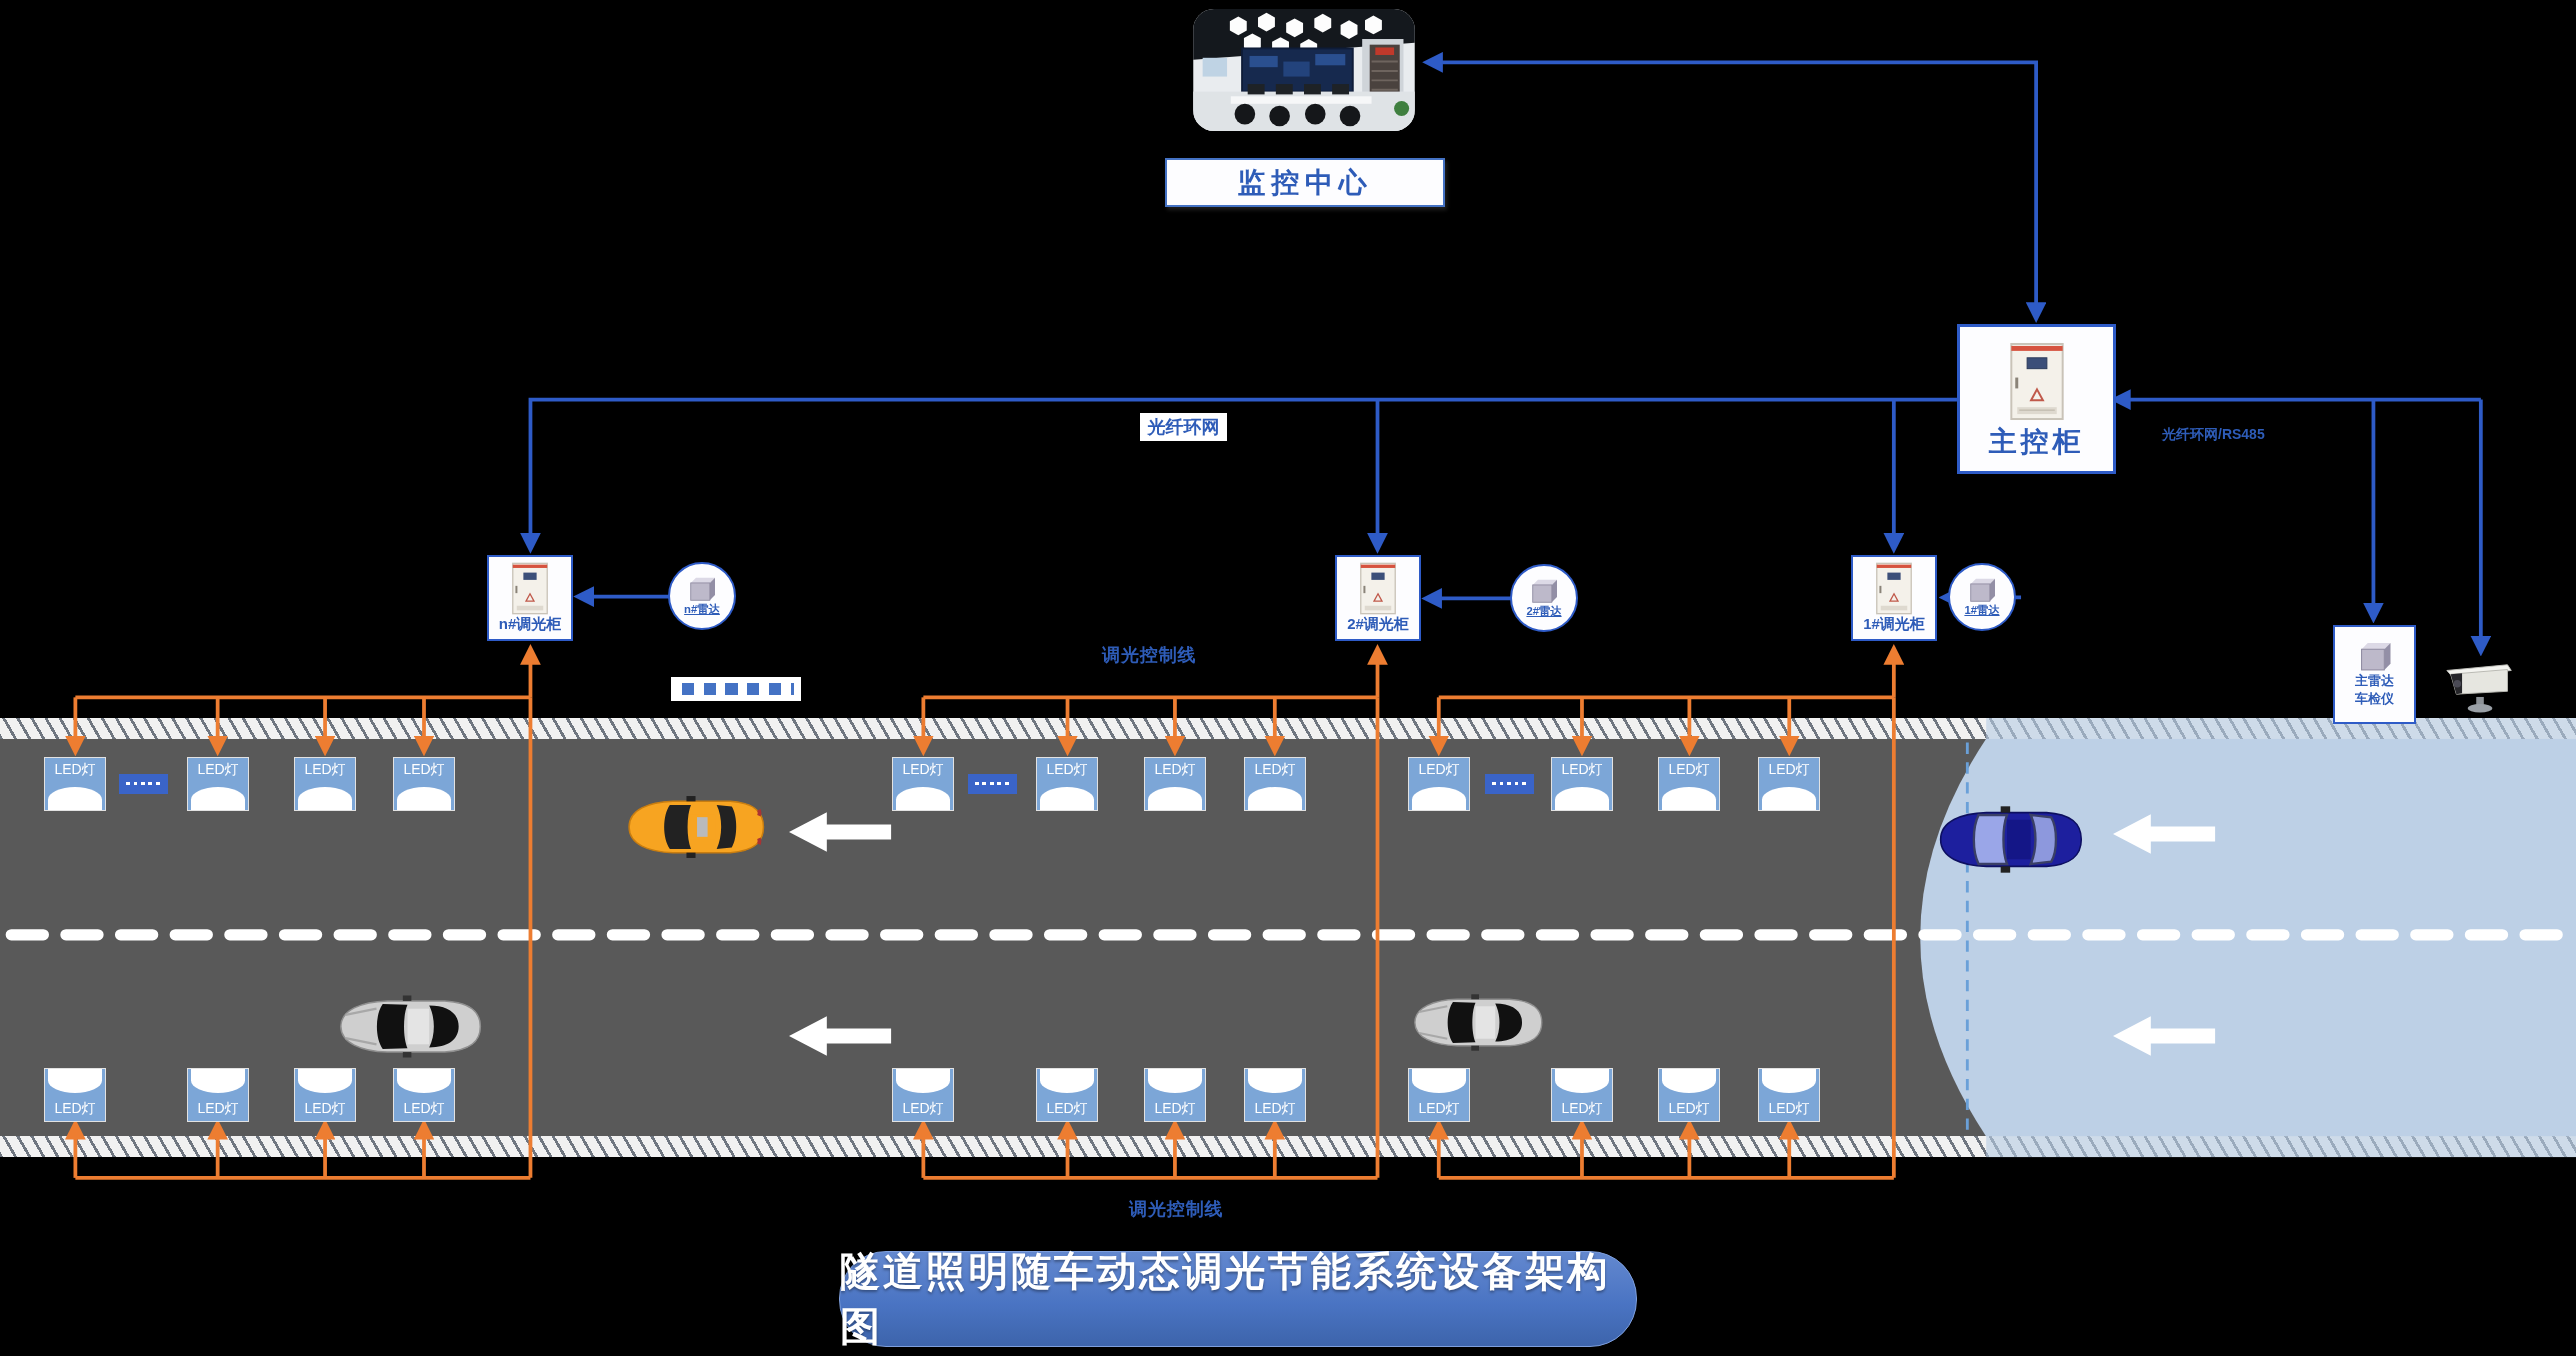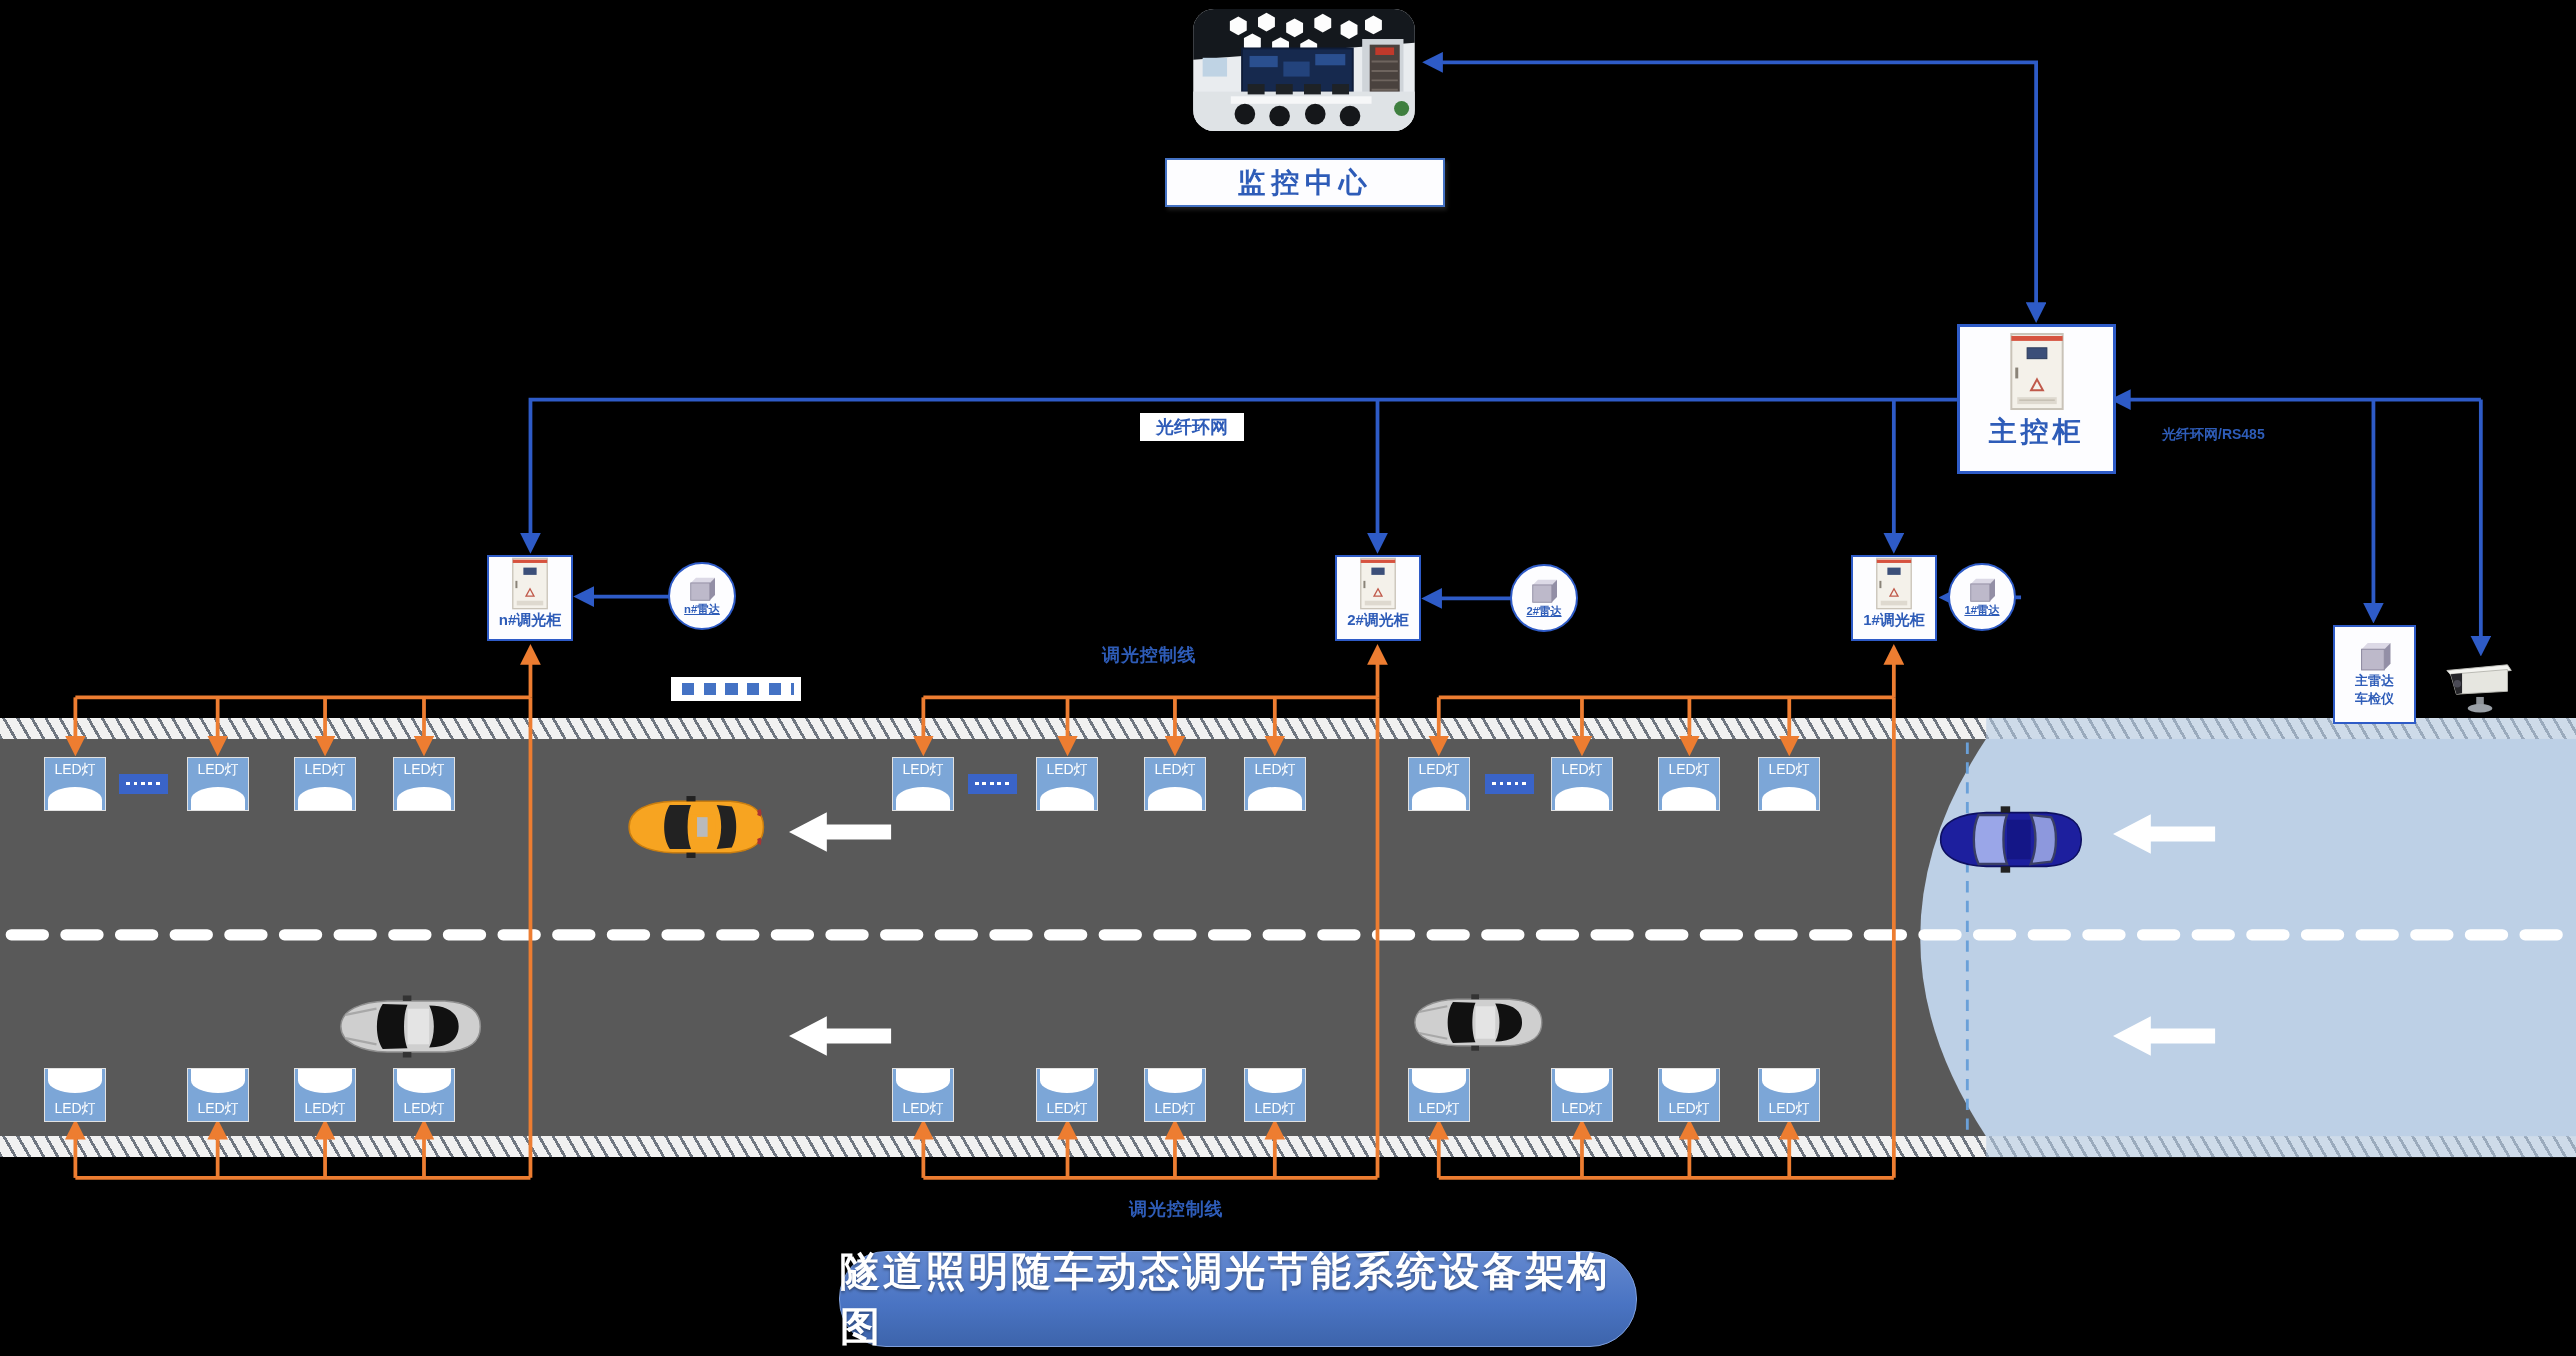--- a/index.html
+++ b/index.html
@@ -8,38 +8,38 @@
     font-family:"Liberation Sans","DejaVu Sans",sans-serif;
   }
   
   .hatch{position:absolute;left:0;width:2576px;height:21px;
     background:repeating-linear-gradient(60deg,#6f7680 0 2.8px,#f1f1f1 2.8px 12.2px);}
   #hatch-top{top:718px;}
   #hatch-bottom{top:1136px;}
   #road-body{position:absolute;left:0;top:739px;width:2576px;height:398px;background:#595959;}
   
   .panel{position:absolute;background:#fdfdff;border:2.8px solid #2e5bc7;box-sizing:border-box;
-    display:flex;flex-direction:column;align-items:center;justify-content:flex-start;}
+    display:flex;flex-direction:column;align-items:center;justify-content:center;}
   .blue-text{color:#2e5cb8;font-weight:700;}
   #monitor-img{position:absolute;left:1193px;top:9.4px;width:222px;height:122px;border-radius:21px;overflow:hidden;}
   #monitor-label{left:1165px;top:158px;width:280px;height:49px;border:2.8px solid #4472c4;
     justify-content:center;box-shadow:1.9px 2.8px 3.8px rgba(255,255,255,.12);}
   #monitor-label span{font-size:28px;letter-spacing:5.7px;}
   #main-cabinet{left:1957px;top:324px;width:159px;height:150px;border-width:3.8px;}
   #main-cabinet .cab-icon{margin-top:4.7px;}
   #main-cabinet span{font-size:28px;letter-spacing:3.8px;margin-top:1.9px;}
   .dim-cabinet{width:86px;height:86px;}
   .dim-cabinet span{font-size:15px;margin-top:0.9px;white-space:nowrap;}
   .radar{border-radius:50%;width:68px;height:68px;justify-content:center;}
   .radar span{font-size:11.3px;white-space:nowrap;text-decoration:underline;}
   #main-radar{left:2333px;top:625px;width:83px;height:99px;justify-content:center;}
   #main-radar span{font-size:13px;line-height:18px;}
   
   .float-label{position:absolute;font-weight:700;color:#2e5cb8;}
-  #fiber-ring-label{left:1140px;top:413px;width:104px;height:28px;background:#fff;
+  #fiber-ring-label{left:1140px;top:413px;width:87px;height:28px;background:#fff;
     display:flex;align-items:center;justify-content:center;font-size:18px;}
   #fiber-rs485-label{left:2162px;top:426px;font-size:14px;}
   #dim-label-top{left:1102px;top:643px;font-size:18px;letter-spacing:0.9px;}
   #dim-label-bottom{left:1129px;top:1197px;font-size:18px;letter-spacing:0.9px;}
   
   .led{position:absolute;width:62px;height:54px;background:#7ca6d7;border:1.9px solid #e2e2e2;
     box-sizing:border-box;overflow:hidden;}
   .led .lbl{position:absolute;left:0;width:100%;text-align:center;color:#fff;font-size:14px;}
   .led.top .lbl{top:2.8px;}
   .led.bot .lbl{bottom:2.8px;}

